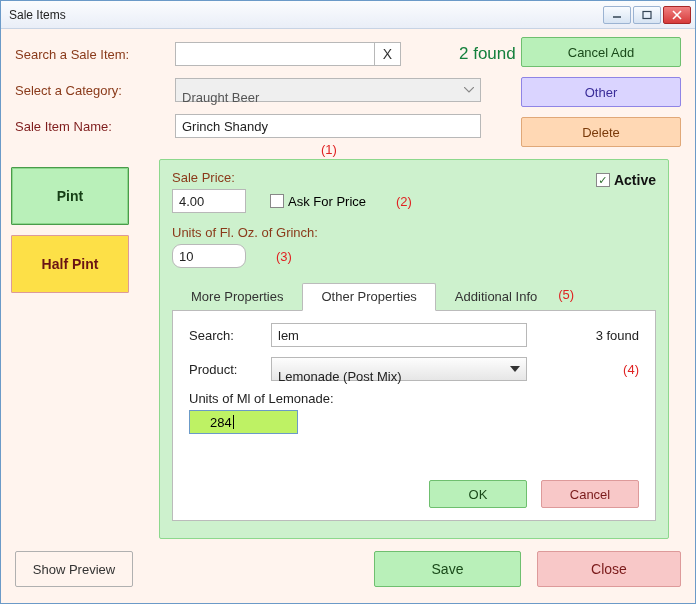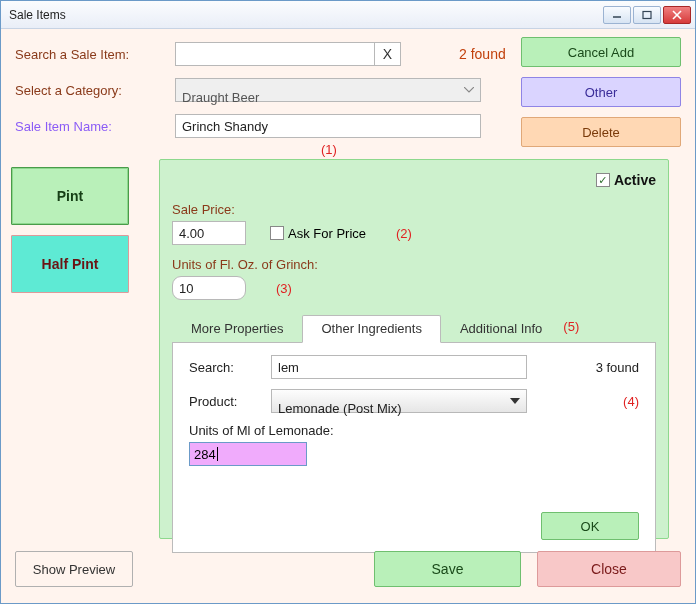--- a/index.html
+++ b/index.html
@@ -7,40 +7,40 @@
   .window { width:696px; height:604px; border:1px solid #6b9ac8; background:#fff4ee; position:relative; }
   .titlebar { height:28px; background:linear-gradient(to bottom,#fbfcfe,#e9eef7); border-bottom:1px solid #c7d3e4; display:flex; align-items:center; padding:0 4px 0 8px; font-size:12px; color:#222; }
   .titlebar .label { flex:1; }
   .winbtns { display:flex; gap:2px; }
   .winbtn { width:28px; height:18px; border:1px solid #9bb3d2; border-radius:2px; background:linear-gradient(to bottom,#f8fbff,#d7e4f3); display:flex; align-items:center; justify-content:center; }
   .winbtn.close { background:linear-gradient(to bottom,#f08080,#d63a3a); border-color:#a82626; color:#fff; }
   .winbtn svg { width:12px; height:10px; }
   .body { position:absolute; top:28px; left:0; right:0; bottom:0; padding:10px 14px 14px 14px; }
   .row { display:flex; align-items:center; min-height:30px; }
   .formlabel { width:160px; color:#8a3a1a; font-size:13px; }
-  .formlabel.black { color:#8b5cf6; }
+  .formlabel.black { color:#7f1d1d; }
   .input { height:24px; border:1px solid #b8b8b8; background:#fff; padding:2px 6px; font-size:13px; color:#222; outline:none; }
   .input.mid { width:306px; }
   .select { height:24px; border:1px solid #b8b8b8; padding:15px 20px 0 6px; position:relative; background:#efefef; color:#555; display:flex; align-items:center; font-size:13px; }
   .select.enabled { background:#fff; color:#222; }
   .select .caret { position:absolute; right:4px; top:4px; width:14px; height:14px; display:flex; align-items:center; justify-content:center; }
-  .found { color:#c2410c; font-size:14px; }
+  .found { color:#15803d; font-size:17px; }
   .abtns { position:absolute; right:14px; top:8px; width:160px; display:flex; flex-direction:column; gap:10px; }
   .btn { height:30px; border:1px solid; border-radius:2px; display:flex; align-items:center; justify-content:center; font-size:13px; cursor:pointer; }
   .btn.green  { background:#b9f0b9; border-color:#6fbf6f; color:#1a4a1a; }
   .btn.purple { background:#dad4ff; border-color:#8f84e6; color:#3a2c99; }
   .btn.orange { background:#ffd8b4; border-color:#e0a878; color:#7a3a0a; }
   .btn.salmon { background:#f8c8c8; border-color:#dd9a9a; color:#7a1a1a; }
 
   .sizebtn { width:118px; height:58px; border:1px solid; border-radius:1px; display:flex; align-items:center; justify-content:center; font-weight:bold; font-size:14px; }
   .sizebtn.sel { background:#b9f0b9; border-color:#4a9b4a; color:#163f16; box-shadow: inset 0 0 0 1px #8dd88d; }
-  .sizebtn.alt { background:#5eead4; border-color:#dd9a9a; color:#6a1414; }
+  .sizebtn.alt { background:#fde047; border-color:#dd9a9a; color:#6a1414; }
 
   .greenpanel { position:absolute; left:158px; top:130px; width:510px; height:380px; background:#cdf1cd; border:1px solid #8dd88d; border-radius:2px; padding:10px 12px 12px 12px; }
-  .gp-label { color:#8a3a1a; font-size:13px; margin-bottom:4px;margin-top:32px; }
+  .gp-label { color:#8a3a1a; font-size:13px; margin-bottom:4px; }
   .gp-row { display:flex; align-items:center; gap:24px; }
   .checkbox { width:14px; height:14px; border:1px solid #888; background:#fff; display:inline-flex; align-items:center; justify-content:center; vertical-align:middle; }
   .checkbox.checked::after { content:"✓"; font-size:11px; color:#2a6e2a; line-height:1; }
   .active-lbl { font-weight:bold; font-size:14px; color:#111; }
   .red-ann { color:#e02222; font-size:13px; }
 
   .tabs { margin-top:14px; display:flex; border-bottom:1px solid #bbb; }
   .tab { padding:5px 18px 6px 18px; font-size:13px; color:#333; border:1px solid transparent; border-bottom:none; position:relative; top:1px; cursor:pointer; }
   .tab.active { background:#fff; border:1px solid #bbb; border-bottom:1px solid #fff; border-radius:2px 2px 0 0; }
   .tabbody { background:#fff; border:1px solid #bbb; border-top:none; height:210px; padding:12px 16px; position:relative; }
@@ -144,21 +144,21 @@
       </div>
 
       <div class="gp-label" style="margin-top:12px;">Units of Fl. Oz. of Grinch:</div>
       <div class="gp-row">
         <input class="input" style="width: 74px; border-radius: 9px;" value="10">
         <span class="red-ann" style="margin-left:6px;">(3)</span>
       </div>
 
       <div class="tabs">
         <div class="tab">More Properties</div>
-        <div class="tab active">Other Ingredients</div>
+        <div class="tab active">Other Properties</div>
         <div class="tab">Additional Info</div>
         <span class="red-ann" style="padding:5px 0 0 2px;">(5)</span>
       </div>
 
       <div class="tabbody">
         <div class="tb-row">
           <div class="tb-lbl">Search:</div>
           <input class="input" style="width: 256px;" value="lem">
           <span class="tb-found">3 found</span>
         </div>
@@ -169,27 +169,28 @@
             <span class="caret">
                 <svg width="10" height="6" viewBox="0 0 10 6">
                   <path d="M0 0 L5 6 L10 0 Z" fill="#333"></path>
                 </svg>
               </span>
           </div>
           <span class="red-ann" style="margin-left:auto;">(4)</span>
         </div>
         <div class="tb-lbl" style="width:auto; margin-bottom:4px;">Units of Ml of Lemonade:</div>
         <div class="tb-row" style="margin-bottom:0;">
-          <div style="border:1px solid #6b9ac8; height:24px; width:118px; padding:2px 4px; background:#f0abfc; display:flex; align-items:center;">
+          <div style="border:1px solid #6b9ac8; height:24px; width:109px; padding:2px 20px; background:#bef264; display:flex; align-items:center;">
             <span>284</span>
               <span class="cursor-bar"></span>
           </div>
         </div>
         <div style="position:absolute; right:16px; bottom:12px; display:flex; gap:14px;">
           <div class="btn green" style="width:98px; height:28px;">OK</div>
+          <div class="btn salmon" style="width:98px; height:28px;">Cancel</div>
         </div>
       </div>
     </div>
 
     <div class="bbar">
       <div class="preview">Show Preview</div>
       <div style="flex:1;"></div>
       <div class="btn green" style="width:147px; height:36px; font-size:14px;">Save</div>
       <div style="width:16px;"></div>
       <div class="btn salmon" style="width:144px; height:36px; font-size:14px;">Close</div>

